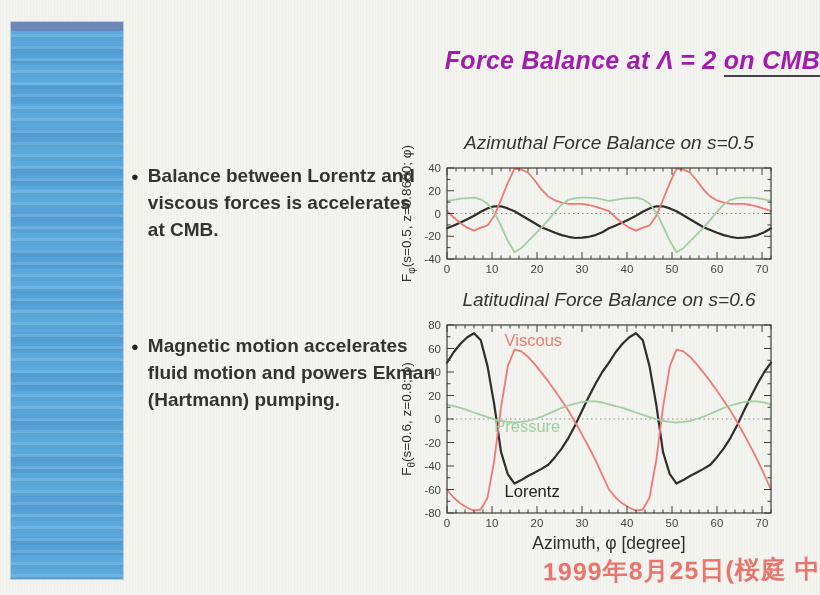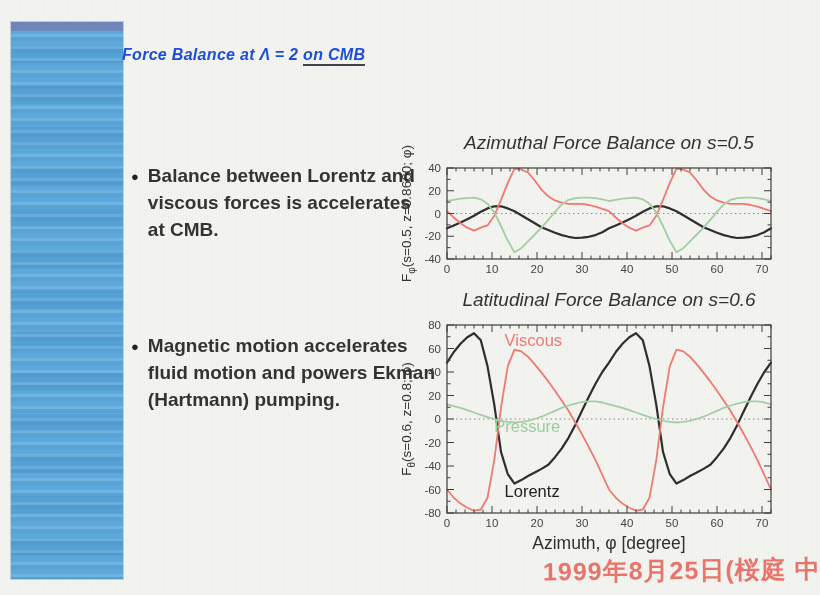--- a/index.html
+++ b/index.html
@@ -14,22 +14,22 @@
   .blue-bar{
     position:absolute;left:11px;top:22px;width:112px;height:557px;
     background:
       linear-gradient(180deg, #6d87bb 0 9px, rgba(0,0,0,0) 9px),
       repeating-linear-gradient(180deg, rgba(255,255,255,0.12) 0 3px, rgba(0,0,0,0.035) 3px 7px, rgba(255,255,255,0) 7px 12px),
       repeating-linear-gradient(180deg, rgba(120,200,240,0.10) 0 23px, rgba(30,90,150,0.06) 23px 41px),
       #58a6da;
     box-shadow:0 0 0 1px rgba(90,140,190,0.35);
   }
   .slide-title{
-    position:absolute;left:122px;right:0;top:46px;text-align:left;
-    font-size:16px;font-weight:bold;font-style:italic;color:#1d4ed8;
+    position:absolute;left:122px;right:0;top:46px;text-align:right;
+    font-size:25px;font-weight:bold;font-style:italic;color:#a21caf;
     letter-spacing:0.3px;
   }
   .slide-title .ul{border-bottom:2.5px solid #41414a;padding-bottom:1px;}
   .bullet{
     position:absolute;display:flex;align-items:flex-start;
     color:#333;font-weight:bold;font-size:19px;line-height:1.42;
   }
   .bullet .dot{font-size:13px;line-height:27px;margin-right:9px;color:#222;}
   .b1{left:131px;top:163px;width:300px;}
   .b2{left:131px;top:333px;width:305px;}

